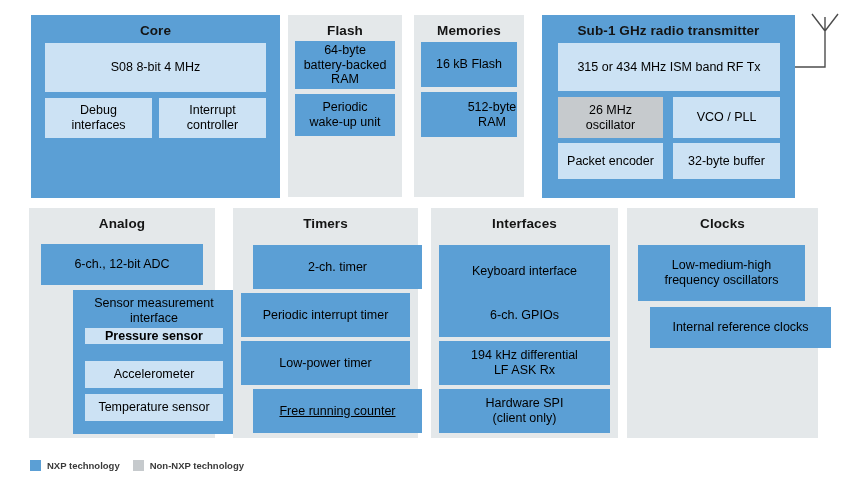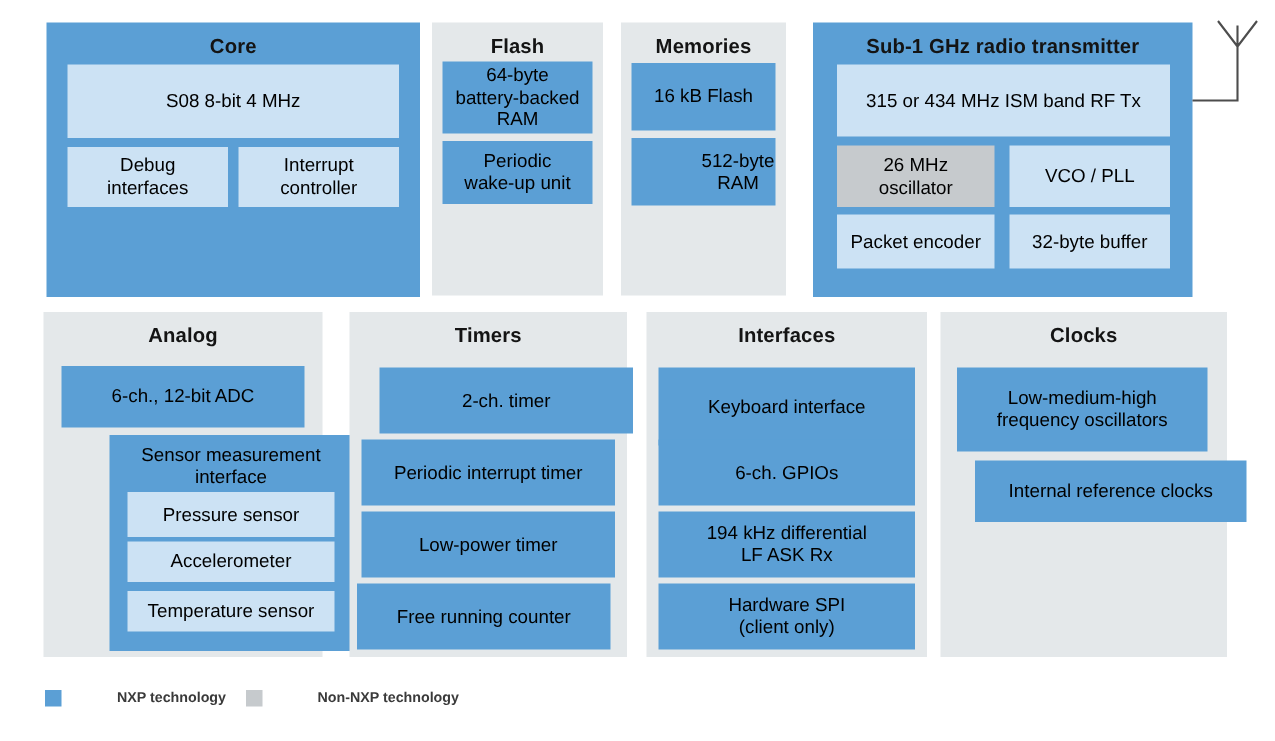--- a/index.html
+++ b/index.html
@@ -56,49 +56,49 @@
   #radio-vco{left:131px;top:82px;width:107px;height:41px;}
   #radio-packet{left:16px;top:128px;width:105px;height:36px;}
   #radio-buffer{left:131px;top:128px;width:107px;height:36px;}
 
   #antenna{position:absolute;left:788px;top:8px;width:60px;height:66px;}
 
   
   #analog{left:29px;top:208px;width:186px;height:230px;}
   #analog-adc{left:12px;top:36px;width:162px;height:41px;}
   #analog-smi{left:12px;top:82px;width:162px;height:144px;margin-left:32px;}
-  #analog-pressure{left:12px;top:38px;width:138px;height:30px;}
+  #analog-pressure{left:12px;top:38px;width:138px;height:16px;font-weight:bold;}
   #analog-accel{left:12px;top:71px;width:138px;height:27px;}
   #analog-temp{left:12px;top:104px;width:138px;height:27px;}
 
   #timers{left:233px;top:208px;width:185px;height:230px;}
   #timer-1{left:20px;top:37px;width:169px;height:44px;}
   #timer-2{left:8px;top:85px;width:169px;height:44px;}
   #timer-3{left:8px;top:133px;width:169px;height:44px;}
-  #timer-4{left:5px;top:181px;width:169px;height:44px;}
+  #timer-4{left:20px;top:181px;width:169px;height:44px;text-decoration:underline;}
 
   #interfaces{left:431px;top:208px;width:187px;height:230px;}
   #iface-1{left:8px;top:37px;width:171px;height:52px;}
   #iface-2{left:8px;top:85px;width:171px;height:44px;}
   #iface-3{left:8px;top:133px;width:171px;height:44px;}
   #iface-4{left:8px;top:181px;width:171px;height:44px;}
 
   #clocks{left:627px;top:208px;width:191px;height:230px;}
   #clocks-1{left:11px;top:37px;width:167px;height:56px;}
   #clocks-2{left:11px;top:99px;width:181px;height:41px;margin-left:12px;}
 
   
   #legend{
     position:absolute;left:30px;top:460px;display:flex;align-items:center;
     font-size:9.5px;font-weight:bold;color:#3a3a3a;
   }
   .legend-swatch{width:11px;height:11px;margin-right:6px;flex:0 0 auto;}
   .legend-swatch.blue{background:var(--nxp-blue);}
   .legend-swatch.gray{background:var(--non-nxp-gray);}
-  .legend-item{display:flex;align-items:center;gap:31px;}
+  .legend-item{display:flex;align-items:center;}
   .legend-item + .legend-item{margin-left:13px;}
 </style>
 </head>
 <body>
 
 <div id="core" class="group blue">
   <div class="group-title">Core</div>
   <div id="core-cpu" class="blk light">S08 8-bit 4 MHz</div>
   <div id="core-debug" class="blk light">Debug
 interfaces</div>

